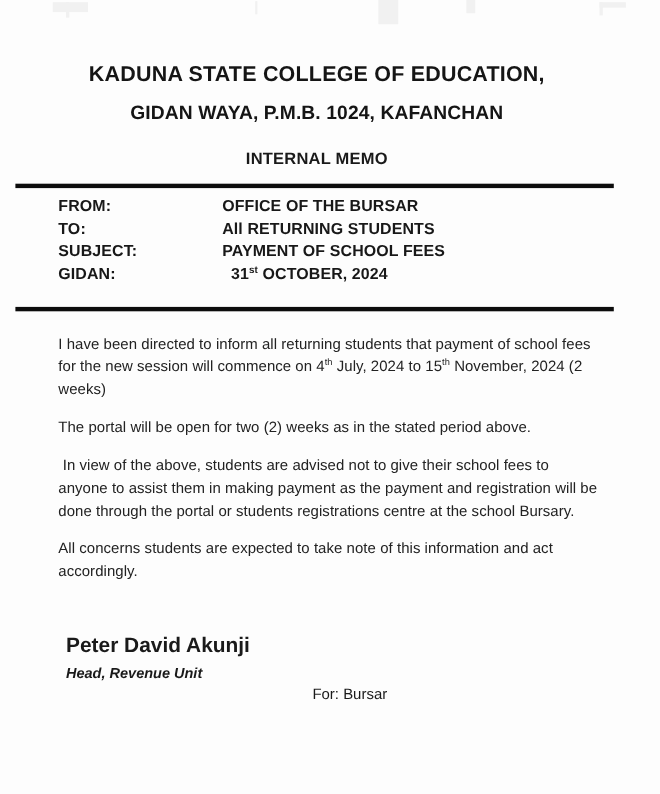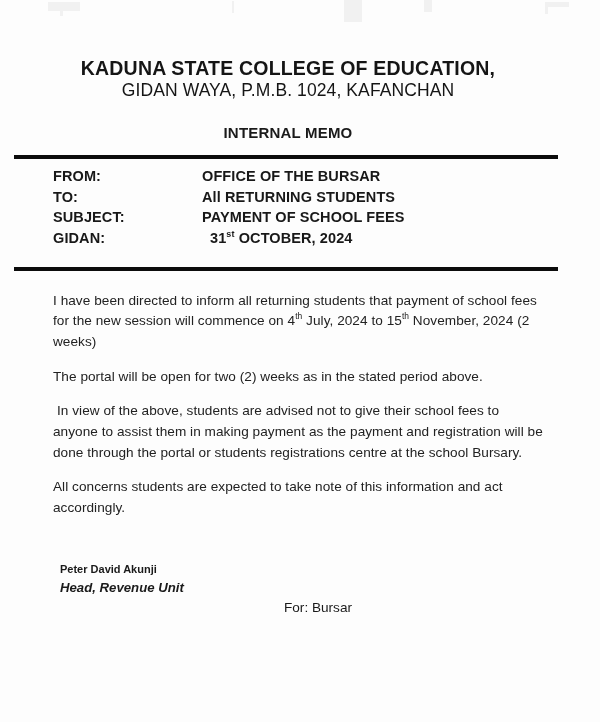--- a/index.html
+++ b/index.html
@@ -30,24 +30,24 @@
   }
   .org-line1 {
     font-size: 19.5px;
     font-weight: bold;
     letter-spacing: 0.2px;
     line-height: 1.25;
     color: #151515;
   }
   .org-line2 {
     font-size: 17.5px;
-    font-weight: normal;
+    font-weight: bold;
     letter-spacing: 0.1px;
     line-height: 1.25;
-    margin-top: 0;
+    margin-top: 12px;
     color: #151515;
   }
   .memo-title {
     font-size: 15px;
     font-weight: bold;
     margin-top: 22px;
     letter-spacing: 0.2px;
     color: #1a1a1a;
   }
 
@@ -105,21 +105,21 @@
   }
   .body-copy p.lead-space {
     text-indent: 4px;
   }
 
   
   .signature {
     padding: 30px 0 0 60px;
   }
   .sig-name {
-    font-size: 11px;
+    font-size: 19px;
     font-weight: bold;
     line-height: 1.45;
     color: #1a1a1a;
   }
   .sig-role {
     font-size: 13.2px;
     font-weight: bold;
     font-style: italic;
     line-height: 1.45;
     color: #1a1a1a;

